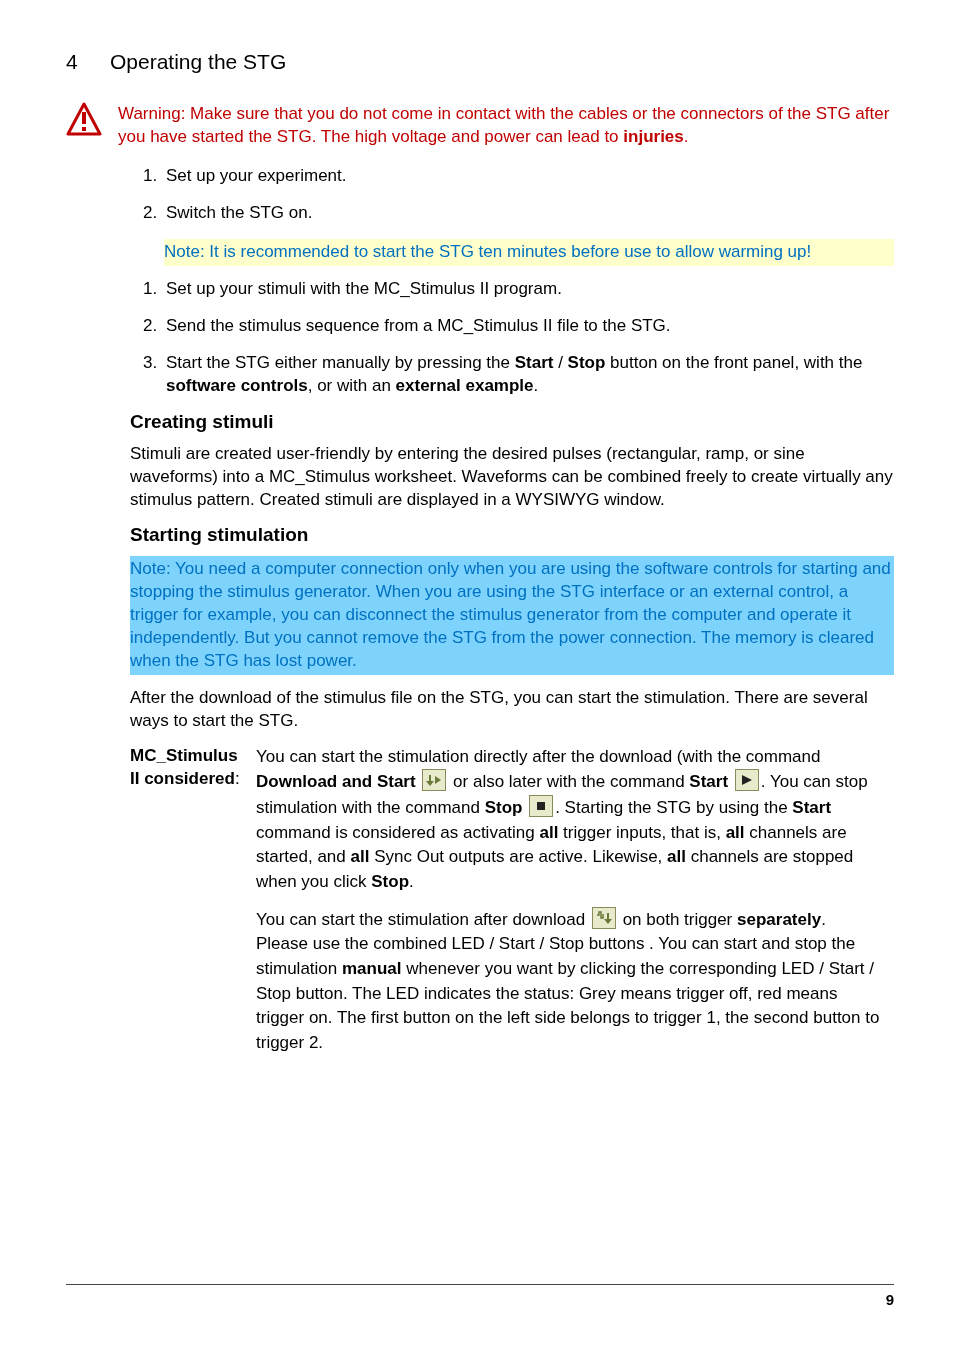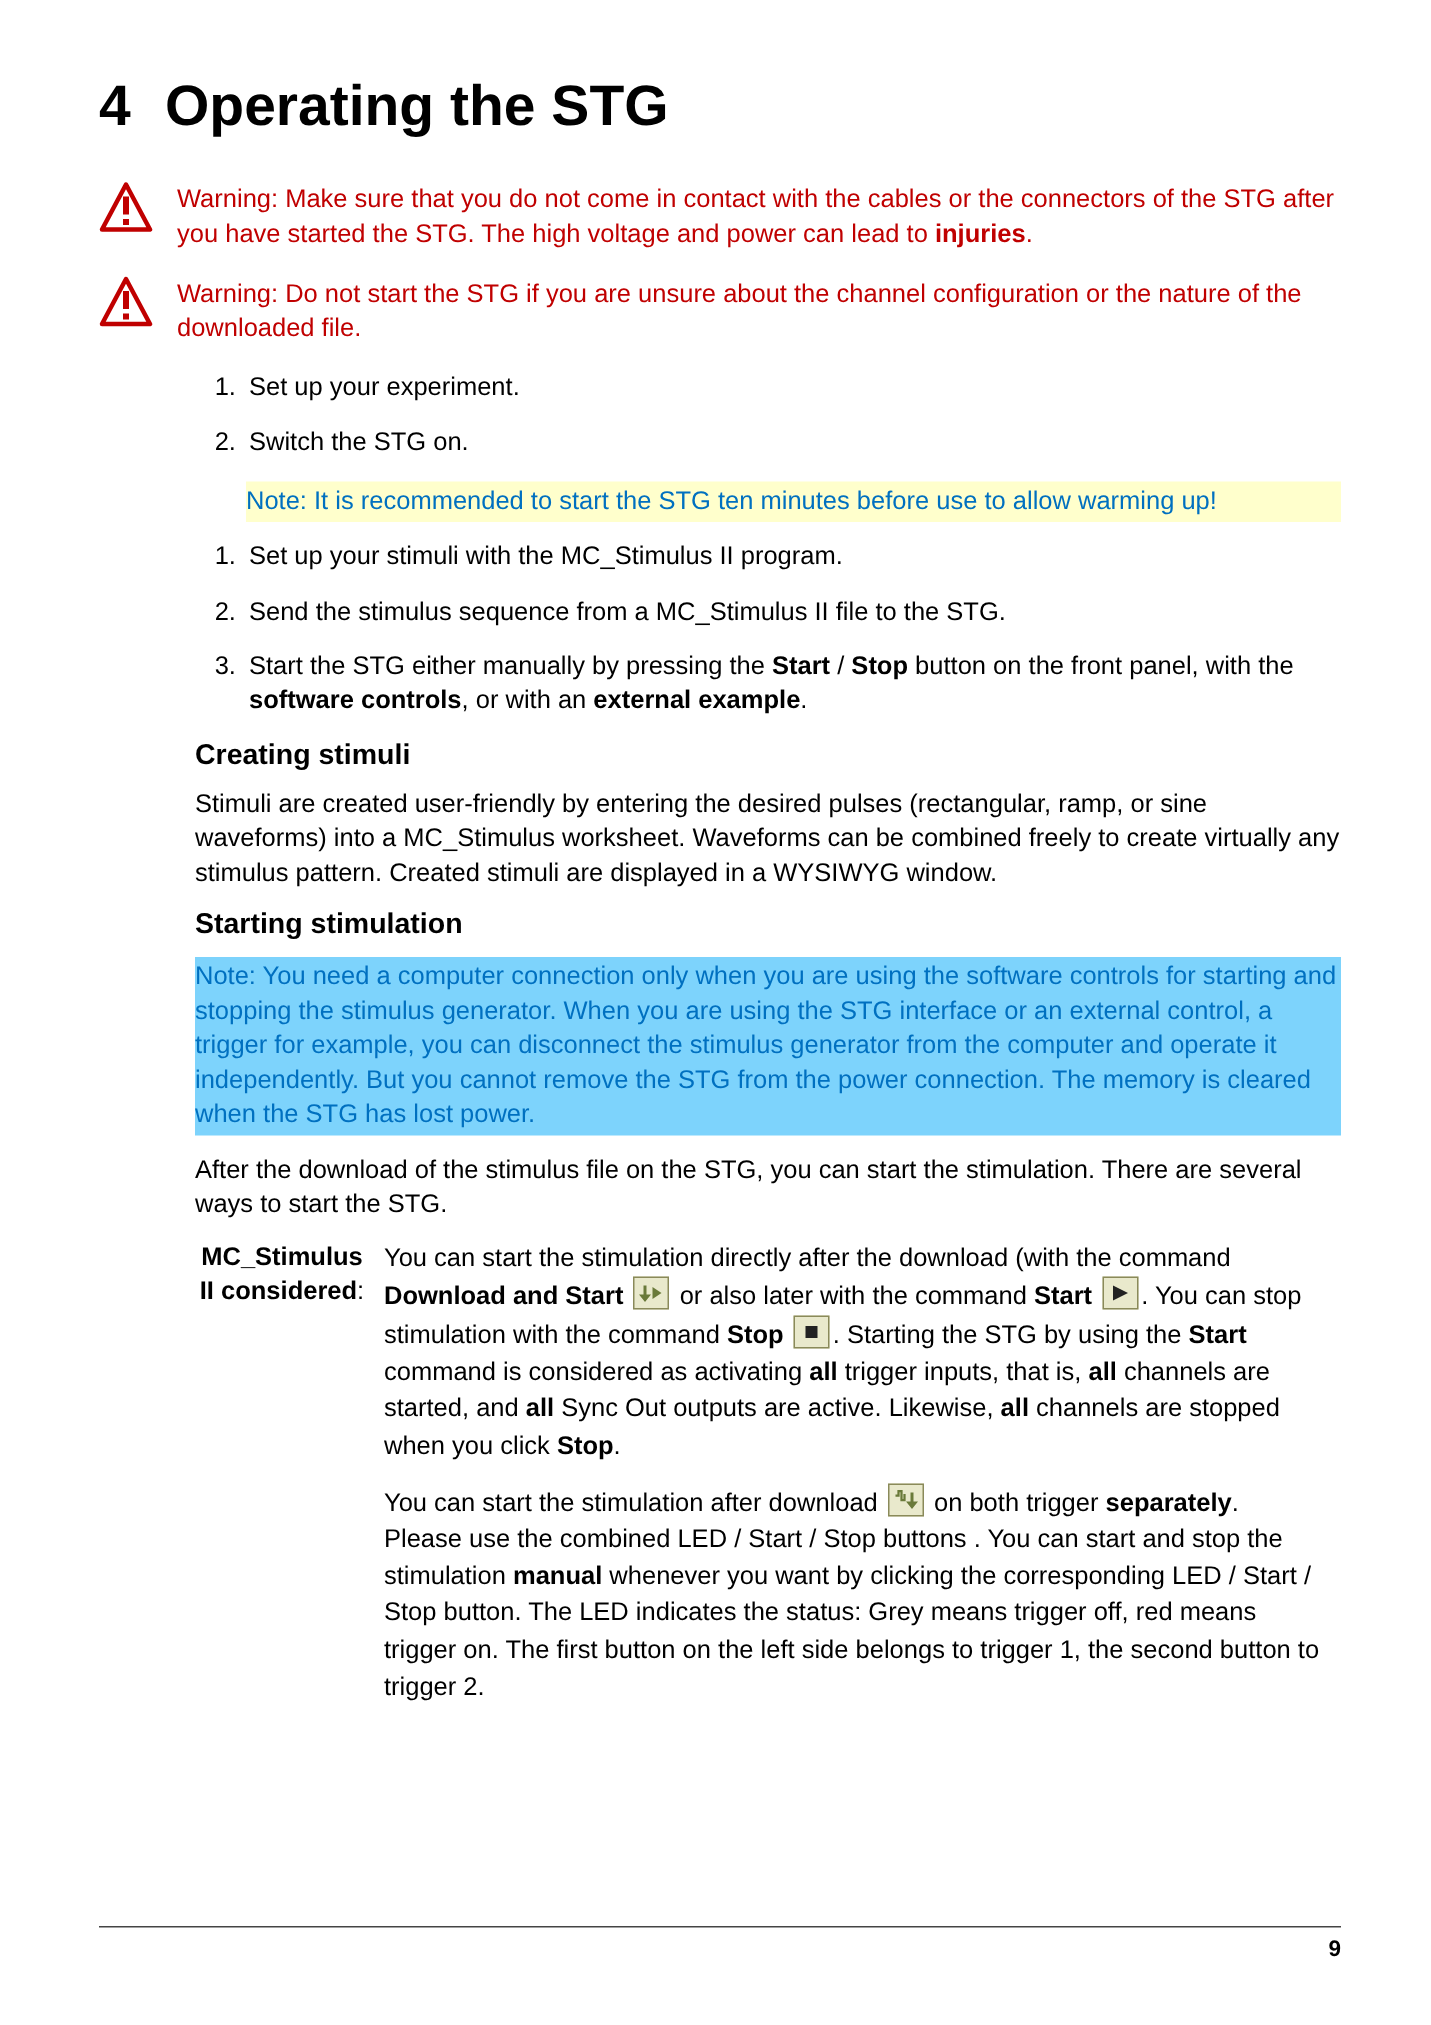--- a/index.html
+++ b/index.html
@@ -13,22 +13,22 @@
     color: #000;
     background: #fff;
   }
   .page {
     padding: 50px 60px 30px 66px;
     box-sizing: border-box;
     position: relative;
     height: 1350px;
   }
   h1 {
-    font-size: 38px;
-    font-weight: 700;
+    font-size: 21px;
+    font-weight: 400;
     margin: 0 0 28px 0;
   }
   h1 .chnum { display:inline-block; width: 44px; }
   h2 {
     font-size: 23px;
     font-weight: 800;
     margin: 0 0 16px 0;
   }
   h2 .secnum { display:inline-block; width: 44px; }
   .indent-block { margin-left: 64px; }
@@ -83,21 +83,20 @@
   .bold { font-weight: 800; }
   .iface-row {
     display: flex;
     align-items: flex-start;
     gap: 10px;
   }
   .iface-label {
     flex: 0 0 116px;
     font-weight: 800;
     line-height: 1.35;
-    text-align: center;
   }
   .iface-body {
     flex: 1;
     line-height: 1.45;
   }
   .iface-body p { margin: 0 12px 12px 0; }
   .mini-icon {
     display: inline-block;
     width: 22px;
     height: 20px;
@@ -140,32 +139,20 @@
         <polygon points="18,2 34,32 2,32" fill="none" stroke="#c00000" stroke-width="3" stroke-linejoin="round"></polygon>
         <rect x="16" y="10" width="4" height="12" fill="#c00000"></rect>
         <rect x="16" y="25" width="4" height="4" fill="#c00000"></rect>
       </svg>
     </div>
     <div class="warn-text">
       <span>Warning: Make sure that you do not come in contact with the cables or the connectors of the STG after you have started the STG. The high voltage and power can lead to </span><span class="bold">injuries</span><span>.</span>
     </div>
   </div>
 
-  <div class="warn-row">
-    <div class="warn-icon">
-      <svg width="36" height="34" viewBox="0 0 36 34">
-        <polygon points="18,2 34,32 2,32" fill="none" stroke="#c00000" stroke-width="3" stroke-linejoin="round"></polygon>
-        <rect x="16" y="10" width="4" height="12" fill="#c00000"></rect>
-        <rect x="16" y="25" width="4" height="4" fill="#c00000"></rect>
-      </svg>
-    </div>
-    <div class="warn-text">
-      <span>Warning: Do not start the STG if you are unsure about the channel configuration or the nature of the downloaded file.</span>
-    </div>
-  </div>
 
   <div class="indent-block">
 
     <ol class="steps">
       <li>Set up your experiment.</li>
       <li>Switch the STG on.</li>
     </ol>
 
     <div class="note-narrow">Note: It is recommended to start the STG ten minutes before use to allow warming up!</div>
 

